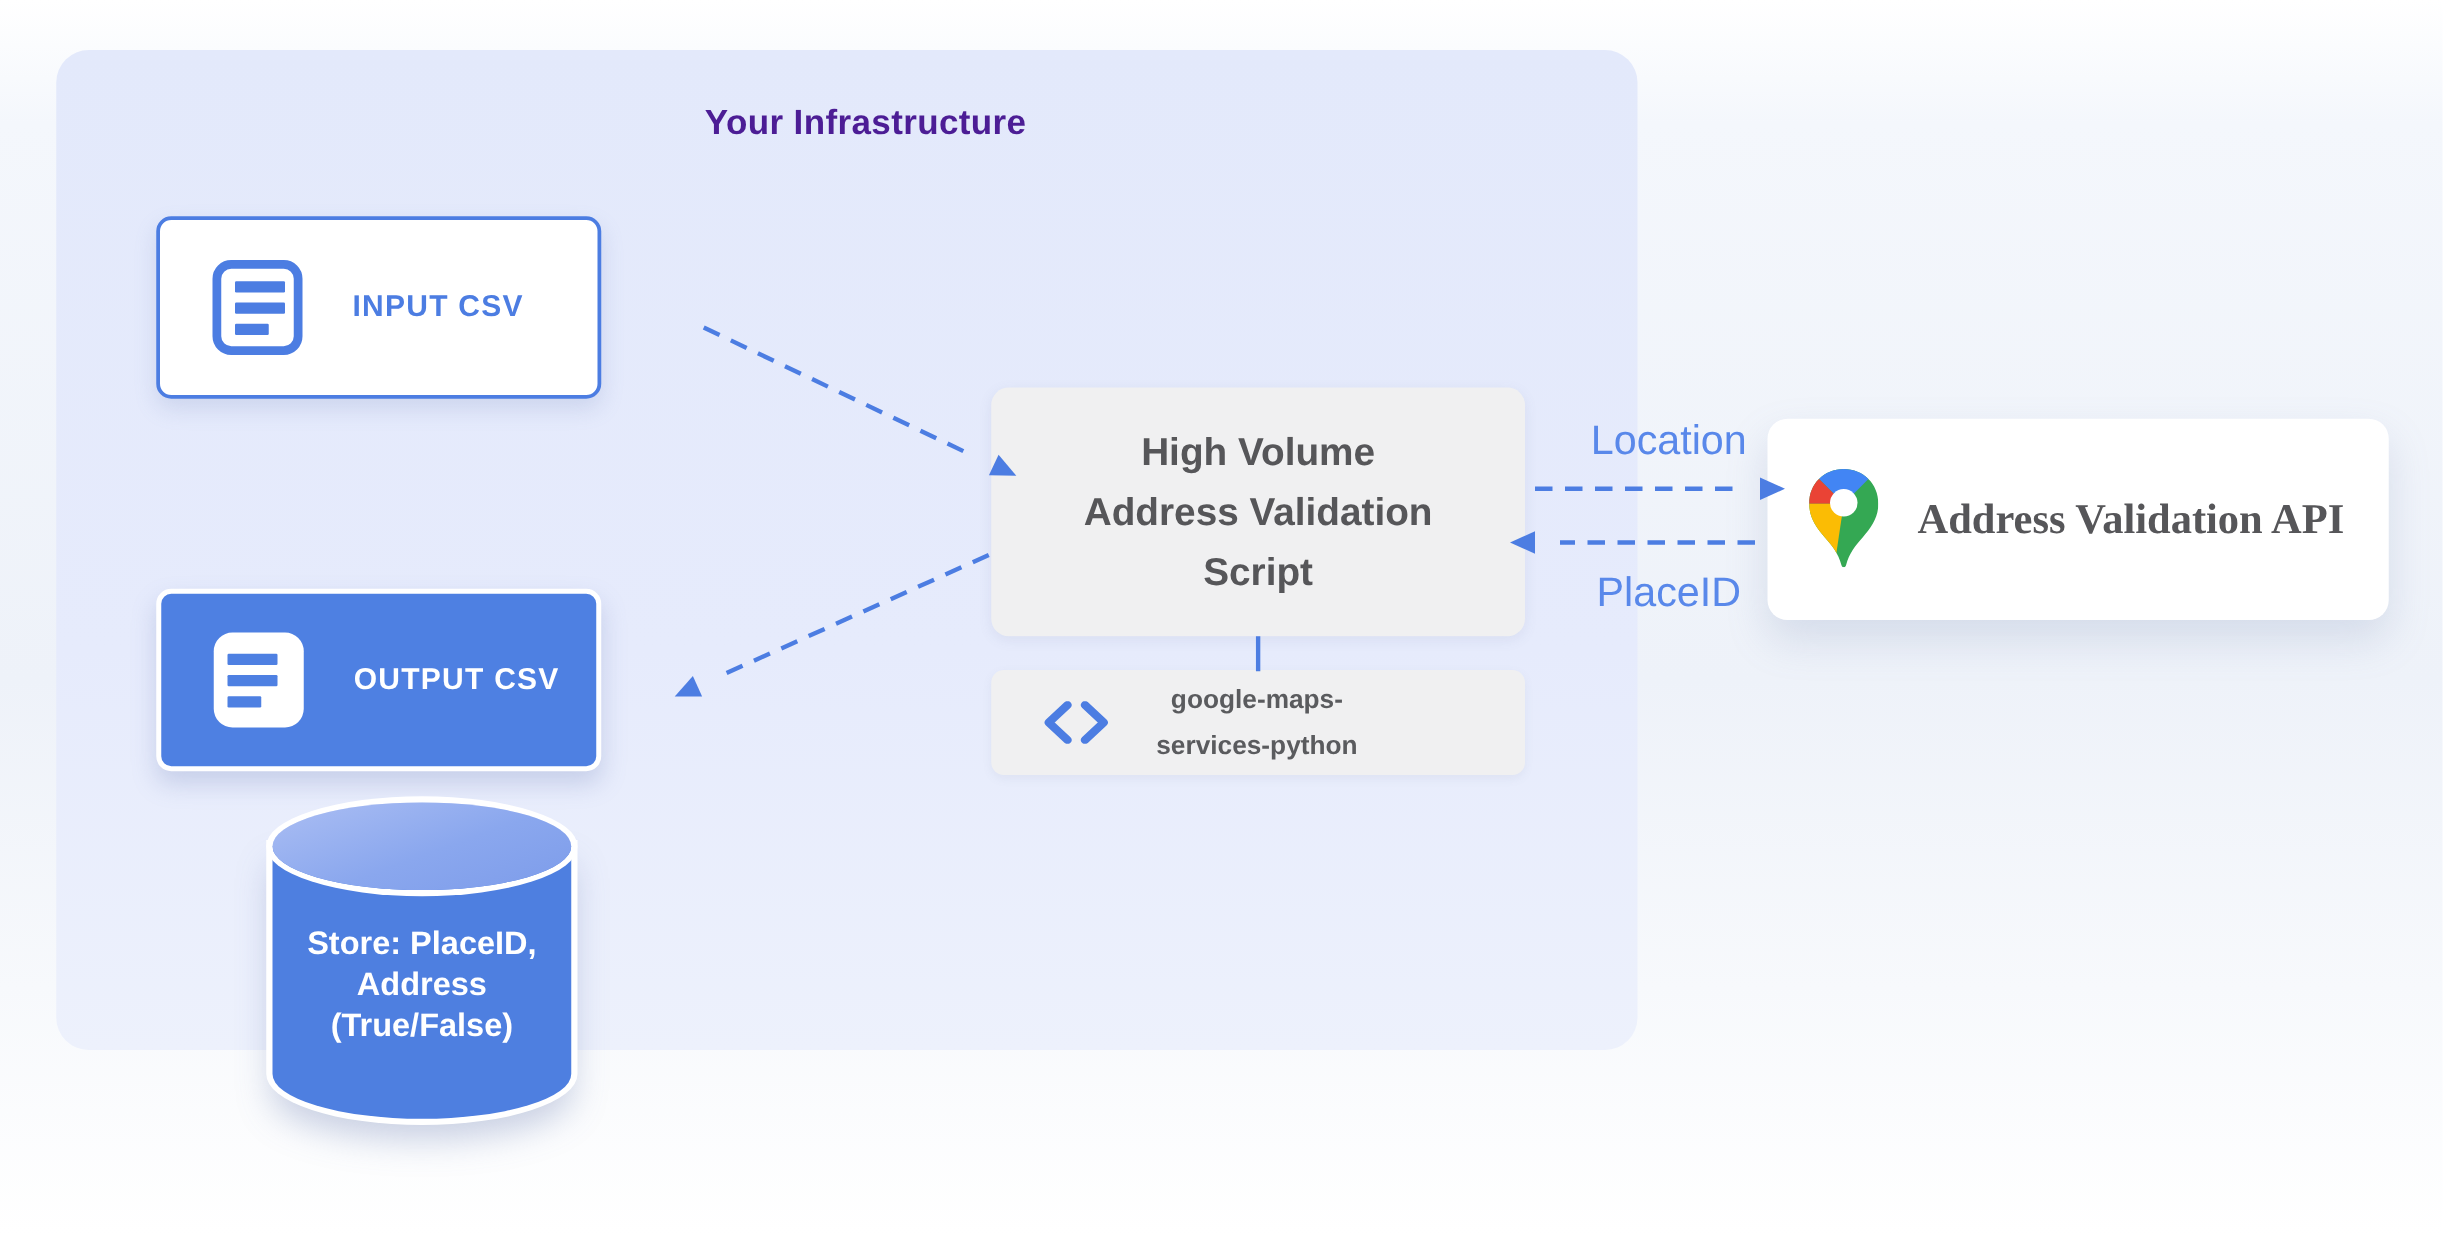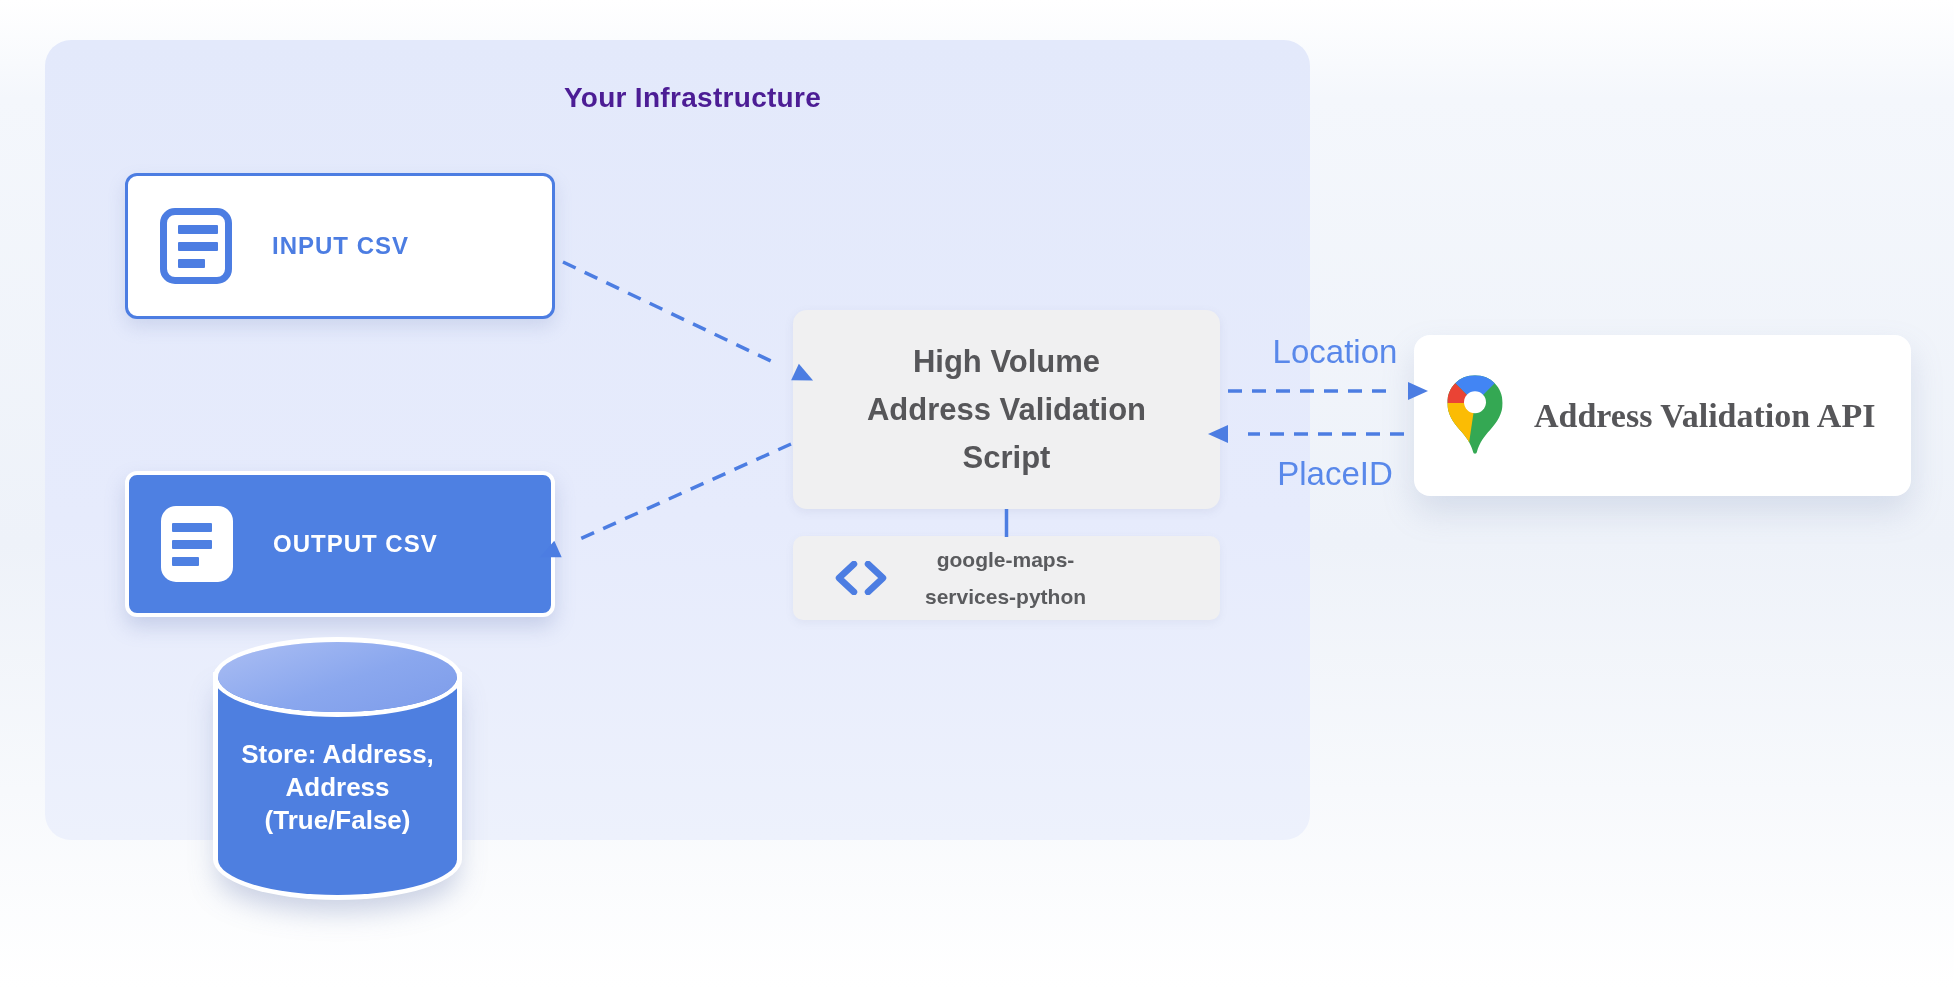--- a/index.html
+++ b/index.html
@@ -16,22 +16,22 @@
     border-radius:26px;
     background:linear-gradient(180deg,#e3e9fb 0%,#e6ebfc 60%,#edf1fc 100%);
   }
   .infra-title{
     position:absolute;left:60px;top:82px;width:1265px;
     text-align:center;font-size:28px;font-weight:bold;color:#4c1d95;letter-spacing:.3px;
   }
 
   
   .csv-box{
-    position:absolute;left:125px;width:430px;height:146px;
-    border-radius:12px;display:flex;align-items:center;gap:40px;padding-left:32px;box-sizing:border-box;
+    position:absolute;left:125px;width:356px;height:146px;
+    border-radius:12px;display:flex;align-items:center;gap:40px;padding-left:42px;box-sizing:border-box;
   }
   .csv-input{
     top:173px;background:#ffffff;border:3px solid #4c7de2;
     box-shadow:0 8px 18px rgba(110,130,185,.20);
   }
   .csv-output{
     top:471px;background:#4e80e2;border:4px solid #ffffff;
     box-shadow:0 10px 20px rgba(110,130,185,.28);
   }
   .csv-label{font-size:24px;font-weight:bold;letter-spacing:1px;}
@@ -129,21 +129,21 @@
         <div class="bar w2"></div>
         <div class="bar w3"></div>
     </div>
     <div class="csv-label">OUTPUT CSV</div>
   </div>
 
   <div class="cylinder">
     <div class="cyl-body"></div>
     <div class="cyl-top"></div>
     <div class="cyl-text">
-      <div>Store: Address,</div>
+      <div>Store: PlaceID,</div>
       <div>Address</div>
       <div>(True/False)</div>
     </div>
   </div>
 
   <div class="script-box">
     <div class="script-text">
       <div>High Volume</div>
       <div>Address Validation</div>
       <div>Script</div>

